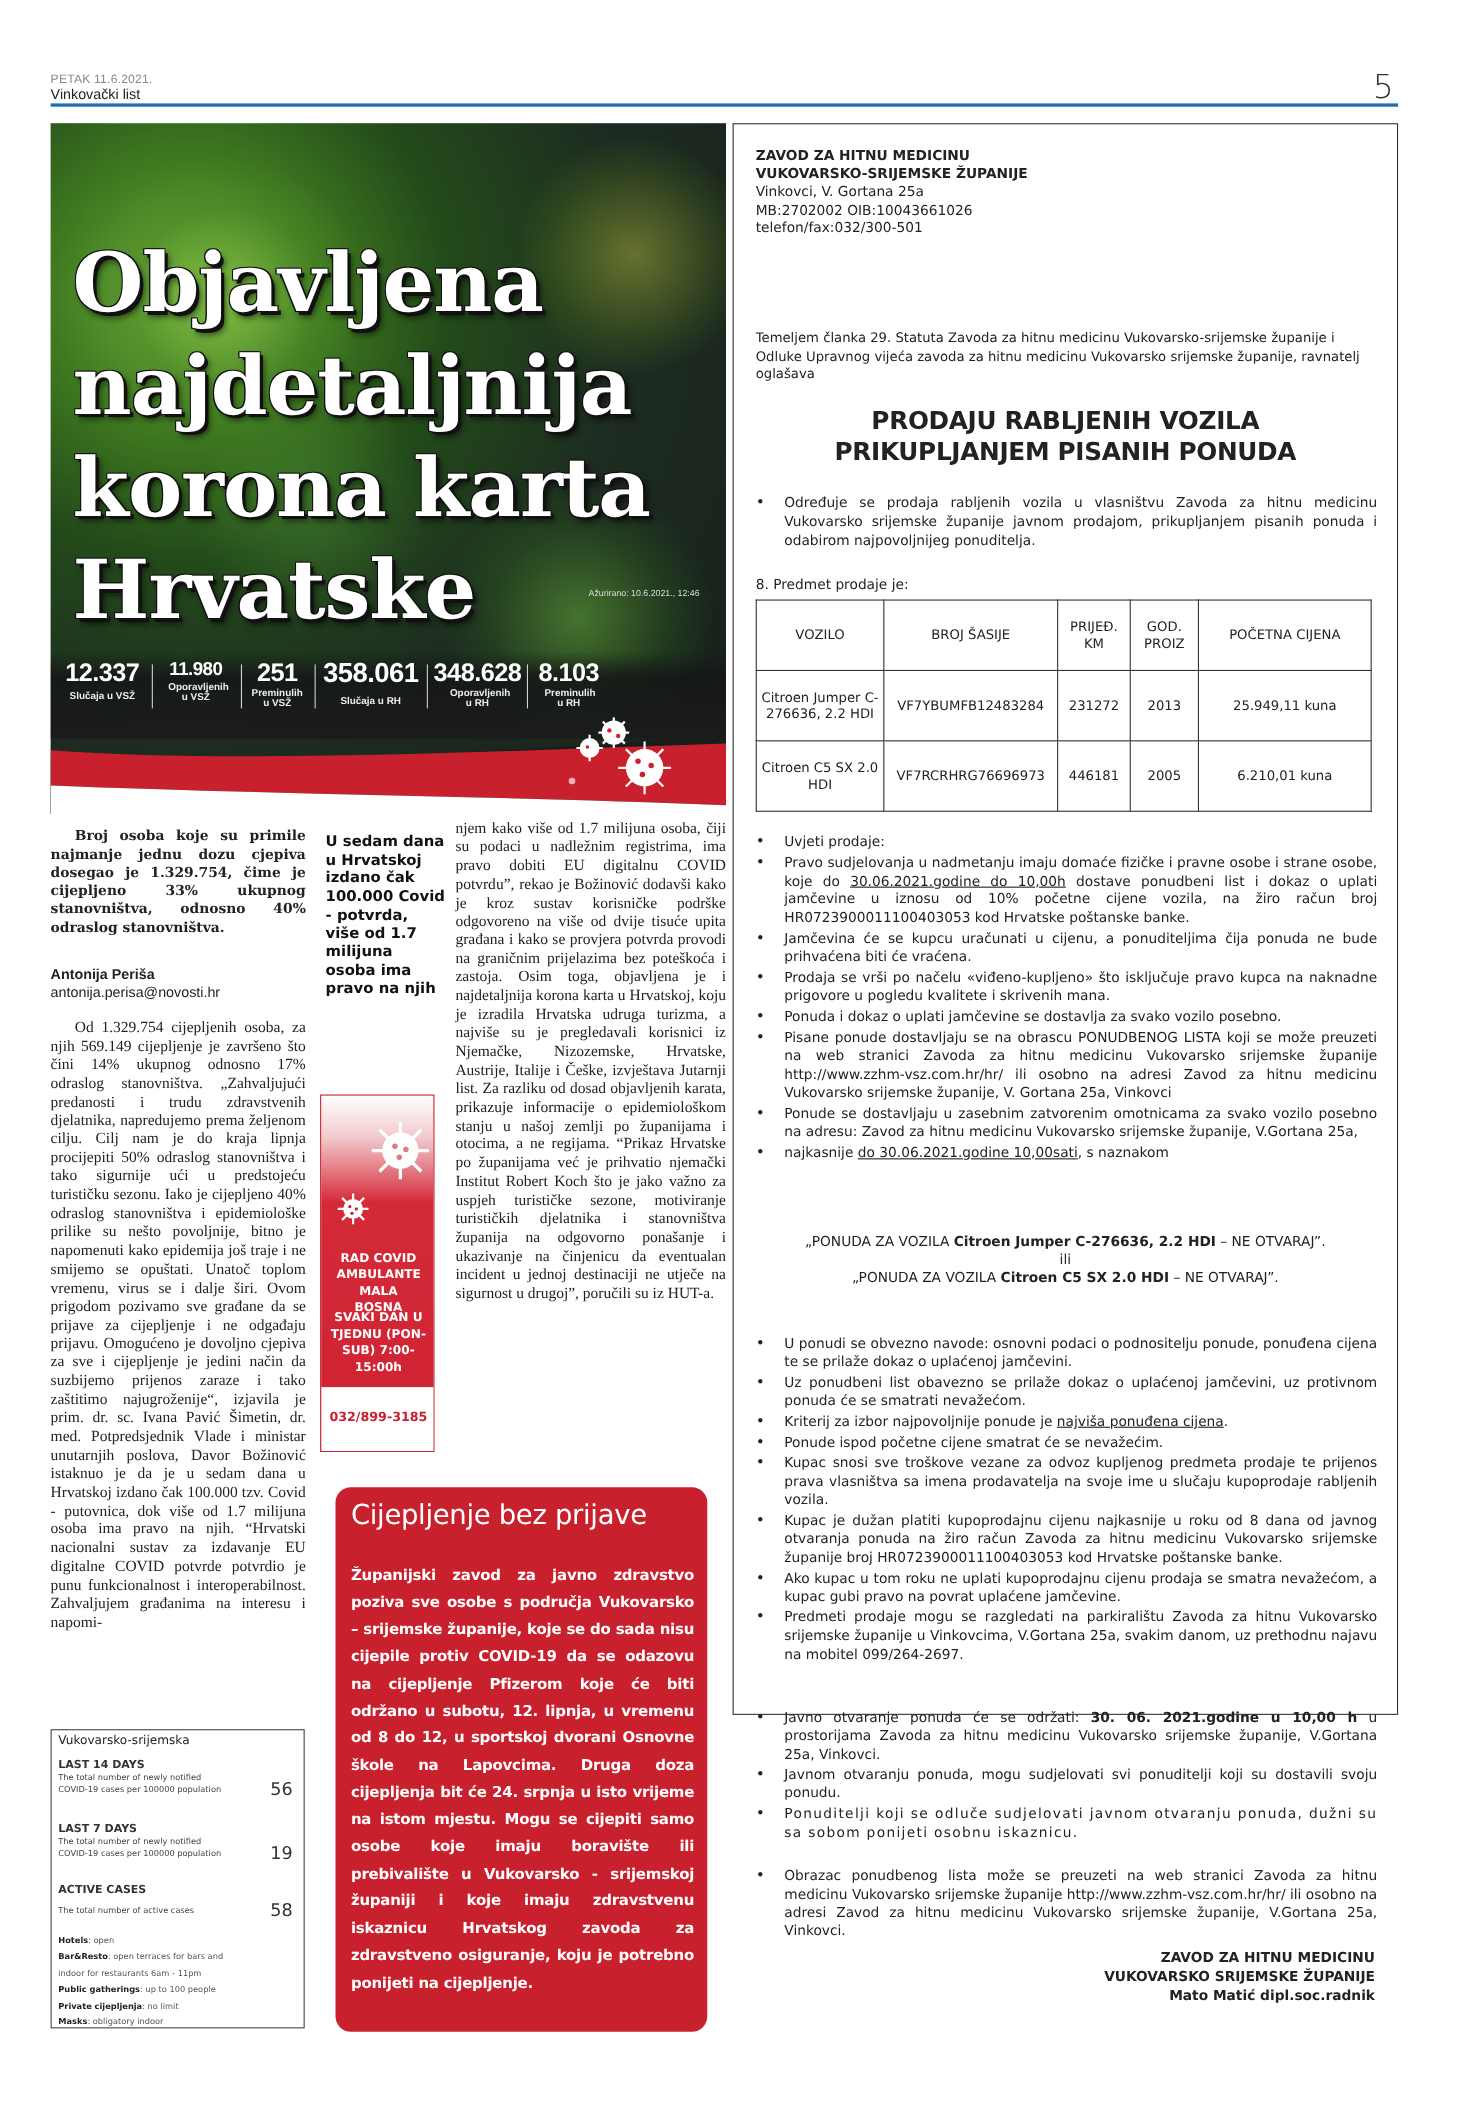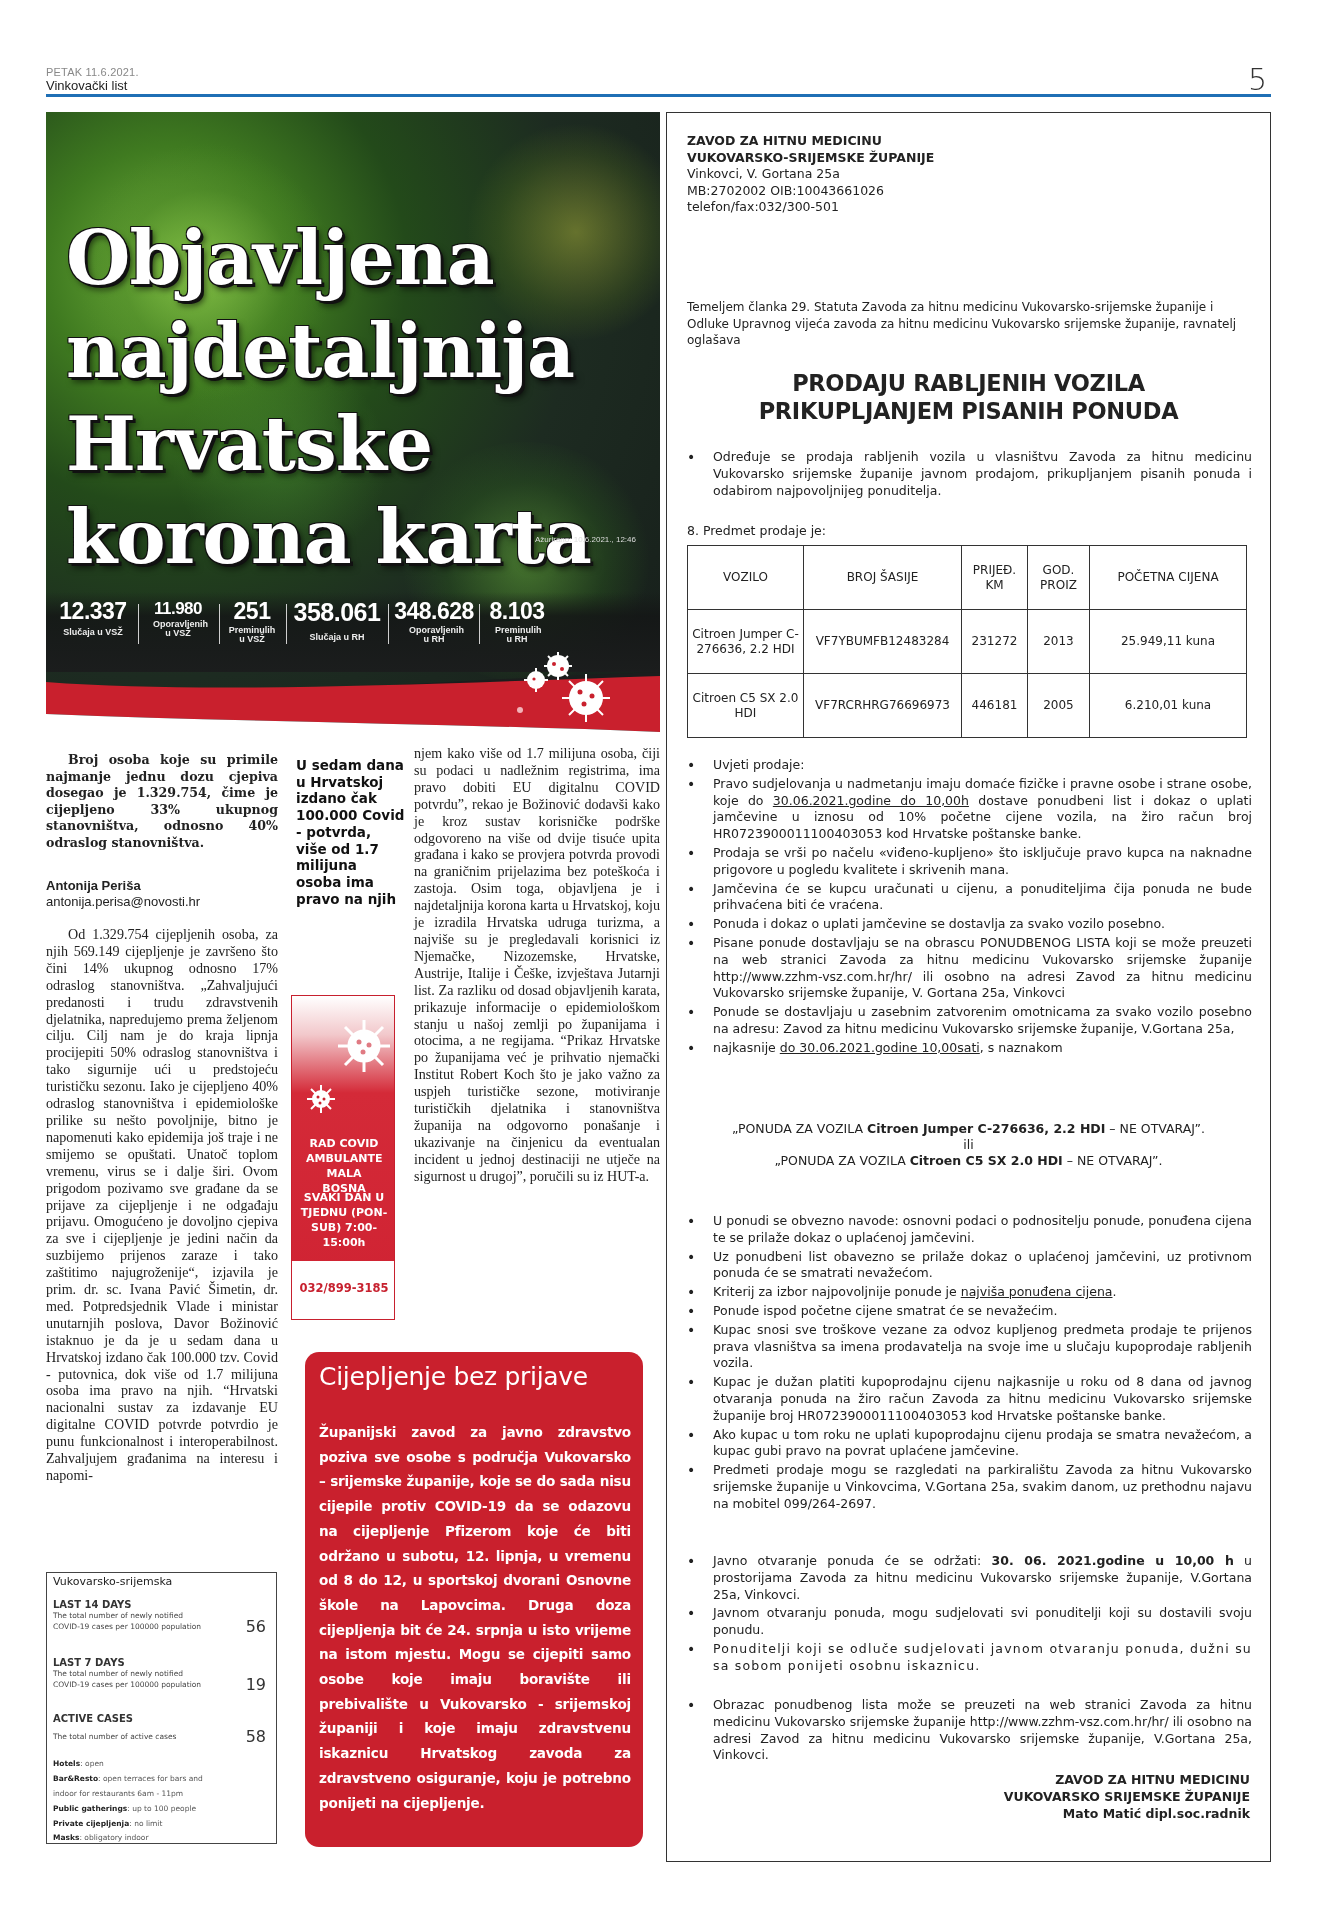--- a/index.html
+++ b/index.html
@@ -60,21 +60,21 @@
   .ib-val { position: absolute; right: 10px; font-size: 16px; color: #333; }
   .ib-rule { position: absolute; left: 6px; font-size: 7.5px; color: #555; line-height: 15px; }
   .ib-rule b { color: #222; }
 
   
   .vaxbox { position: absolute; left: 305px; top: 1352px; width: 338px; height: 495px; background: #c9202d; border-radius: 14px; color: #fff; }
   .vax-title { position: absolute; left: 14px; top: 10px; font-family: "DejaVu Sans", sans-serif; font-size: 25px; color: #fff; letter-spacing: -0.3px; }
   .vax-body { position: absolute; left: 14px; top: 68px; width: 312px; font-family: "DejaVu Sans", sans-serif; font-weight: bold; font-size: 13.6px; line-height: 24.7px; text-align: justify; letter-spacing: -0.2px; }
 
   
-  .adbox { position: absolute; left: 666px; top: 112px; width: 605px; height: 1750px; border: 1px solid #333; background: #fff; font-family: "DejaVu Sans", sans-serif; color: #333; }
+  .adbox { position: absolute; left: 666px; top: 112px; width: 605px; height: 1447px; border: 1px solid #333; background: #fff; font-family: "DejaVu Sans", sans-serif; color: #333; }
   .ad-org { position: absolute; left: 20px; top: 20px; font-size: 12.5px; line-height: 16.5px; color: #222; }
   .ad-org .b { font-weight: bold; }
   .ad-reg { position: absolute; left: 20px; top: 120px; font-size: 12.5px; line-height: 16.5px; color: #222; }
   .ad-intro { position: absolute; left: 20px; top: 186px; width: 565px; font-size: 12px; line-height: 16.5px; color: #222; }
   .ad-headline { position: absolute; left: 0; top: 256px; width: 603px; text-align: center; font-size: 22.5px; font-weight: bold; line-height: 28px; color: #222; letter-spacing: -0.3px; }
   ul.bul { list-style: none; position: absolute; left: 20px; width: 565px; font-size: 12.5px; line-height: 16.8px; color: #222; }
   ul.bul li { position: relative; padding-left: 26px; margin-bottom: 2px; text-align: justify; }
   ul.bul li::before { content: "\2022"; position: absolute; left: 0; top: 0; font-size: 14px; }
   .u { text-decoration: underline; }
   .ad-pred { position: absolute; left: 20px; top: 410px; font-size: 12.5px; color: #222; }
@@ -94,22 +94,22 @@
 <div class="hdr-page">5</div>
 
 <div class="hero">
   <div class="glow g1"></div>
   <div class="glow g2"></div>
   <div class="glow g3"></div>
   <div class="glow g4"></div>
   <div class="hero-title">
     <span>Objavljena</span>
     <span>najdetaljnija</span>
+    <span>korona karta</span>
     <span>Hrvatske</span>
-    <span>korona karta</span>
   </div>
   <div class="stats">
     <div class="stat" style="left:6px;width:82px;">
       <div class="num" style="font-size:23px;">12.337</div>
       <div class="lbl" style="margin-top:5px;">Slučaja u VSŽ</div>
     </div>
     <div class="sdiv" style="left:92px;"></div>
     <div class="stat" style="left:96px;width:72px;">
       <div class="num" style="font-size:17px;">11.980</div>
       <div class="lbl" style="width:50px;margin:3px auto 0;">Oporavljenih u VSŽ</div>
@@ -281,22 +281,22 @@
         <td>446181</td>
         <td>2005</td>
         <td>6.210,01 kuna</td>
       </tr>
     </tbody>
   </table>
 
   <ul class="bul" style="top:644px;">
     <li><span>Uvjeti prodaje:</span></li>
     <li><span>Pravo sudjelovanja u nadmetanju imaju domaće fizičke i pravne osobe i strane osobe, koje do </span><span class="u">30.06.2021.godine do 10,00h</span><span> dostave ponudbeni list i dokaz o uplati jamčevine u iznosu od 10% početne cijene vozila, na žiro račun broj HR0723900011100403053 kod Hrvatske poštanske banke.</span></li>
+    <li><span>Jamčevina će se kupcu uračunati u cijenu, a ponuditeljima čija ponuda ne bude prihvaćena biti će vraćena.</span></li>
     <li><span>Prodaja se vrši po načelu «viđeno-kupljeno» što isključuje pravo kupca na naknadne prigovore u pogledu kvalitete i skrivenih mana.</span></li>
-    <li><span>Jamčevina će se kupcu uračunati u cijenu, a ponuditeljima čija ponuda ne bude prihvaćena biti će vraćena.</span></li>
     <li><span>Ponuda i dokaz o uplati jamčevine se dostavlja za svako vozilo posebno.</span></li>
     <li><span>Pisane ponude dostavljaju se na obrascu PONUDBENOG LISTA koji se može preuzeti na web stranici Zavoda za hitnu medicinu Vukovarsko srijemske županije http://www.zzhm-vsz.com.hr/hr/ ili osobno na adresi Zavod za hitnu medicinu Vukovarsko srijemske županije, V. Gortana 25a, Vinkovci</span></li>
     <li><span>Ponude se dostavljaju u zasebnim zatvorenim omotnicama za svako vozilo posebno na adresu: Zavod za hitnu medicinu Vukovarsko srijemske županije, V.Gortana 25a,</span></li>
     <li><span>najkasnije </span><span class="u">do 30.06.2021.godine 10,00sati</span><span>, s naznakom</span></li>
   </ul>
 
   <div class="ad-ponuda" style="top:1008px;"><span>„PONUDA ZA VOZILA </span><b>Citroen Jumper C-276636, 2.2 HDI</b><span> – NE  OTVARAJ”.</span></div>
   <div class="ad-ponuda" style="top:1024px;">ili</div>
   <div class="ad-ponuda" style="top:1040px;"><span>„PONUDA ZA VOZILA </span><b>Citroen C5 SX 2.0 HDI</b><span> – NE  OTVARAJ”.</span></div>
 

